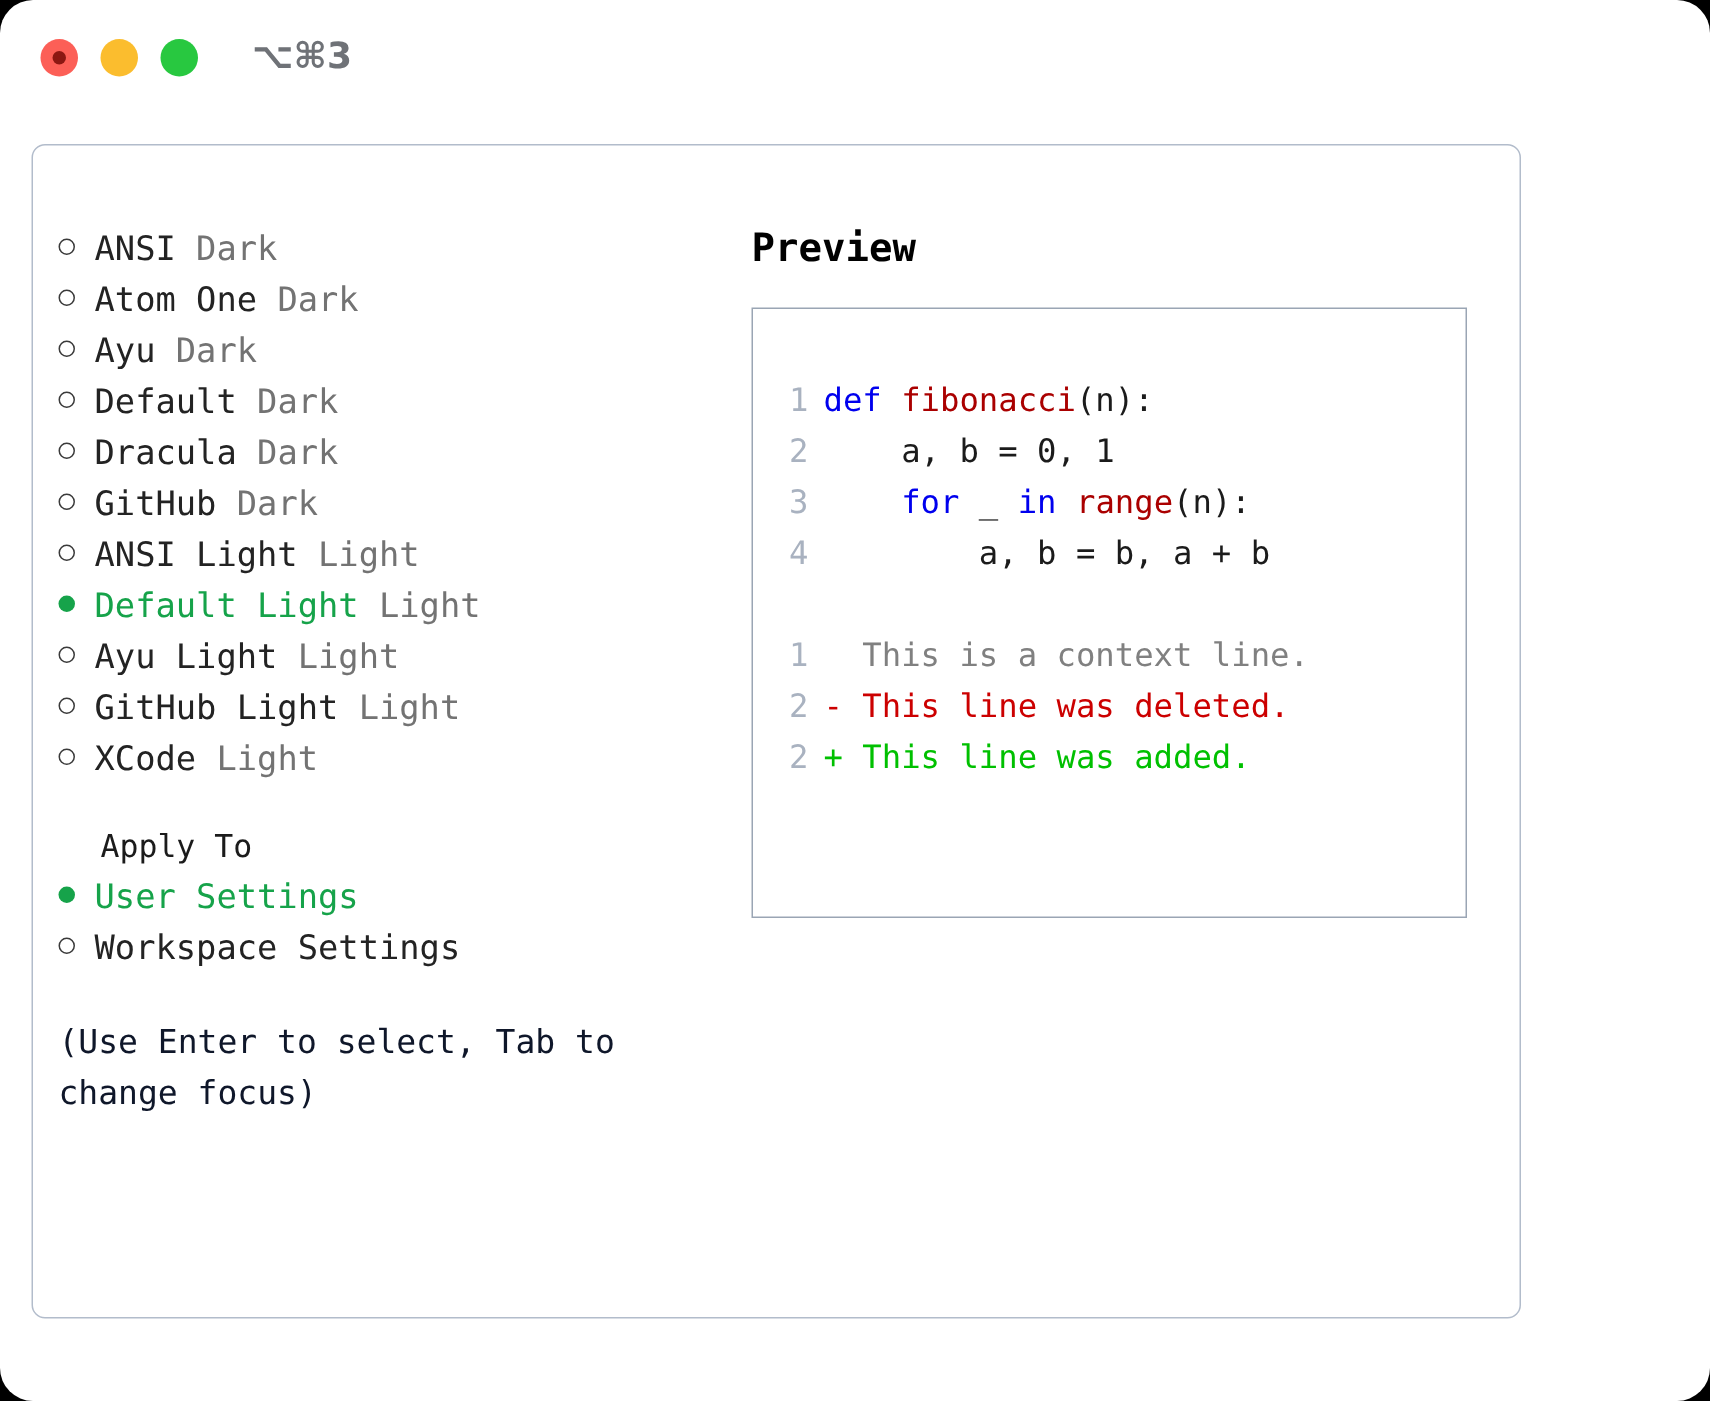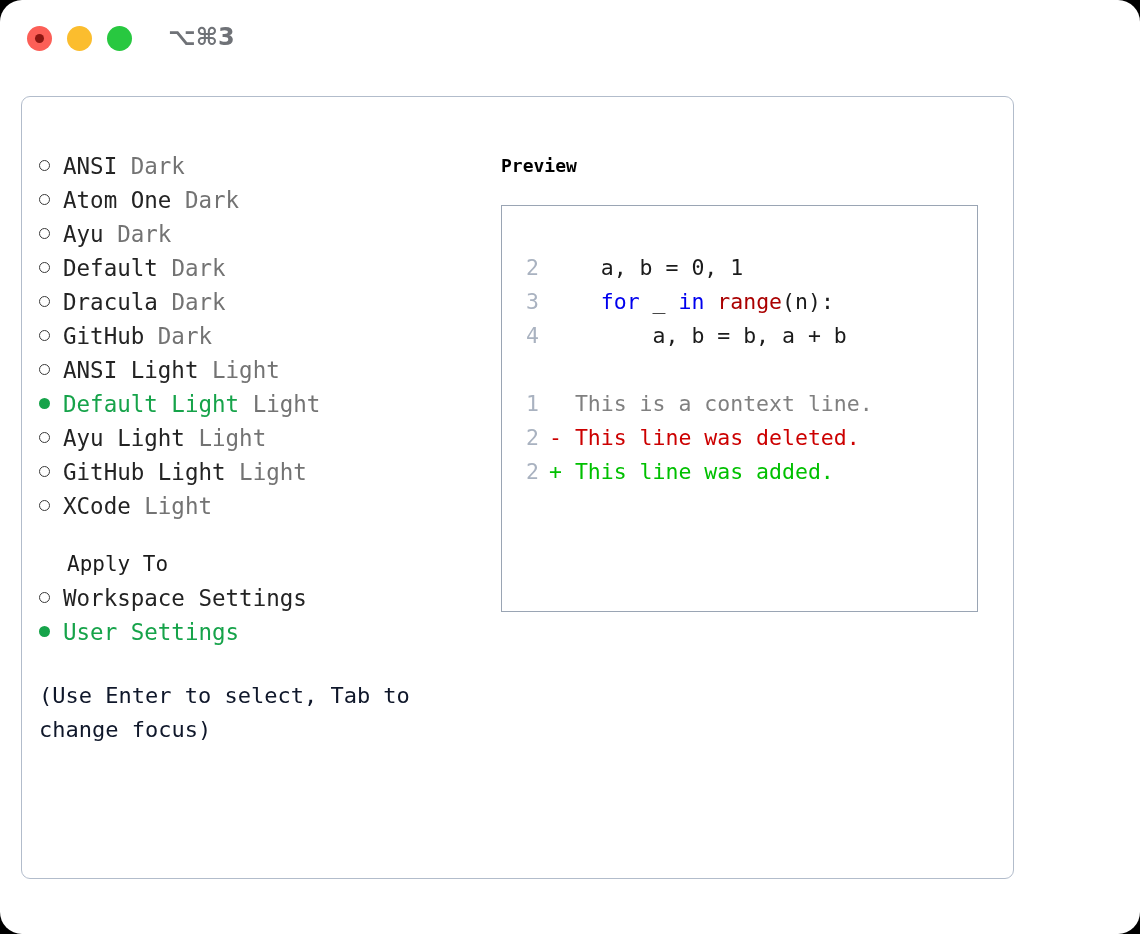--- a/index.html
+++ b/index.html
@@ -163,21 +163,21 @@
 
   
   #right-col {
     position: absolute;
     left: 479px;
     top: 52px;
     width: 500px;
   }
 
   #preview-title {
-    font-size: 18px;
+    font-size: 26px;
     font-weight: bold;
     color: #000000;
     line-height: 34px;
   }
 
   #preview-box {
     margin-top: 22px;
     width: 477px;
     height: 407px;
     border: 1.8px solid #9aa5b4;
@@ -248,34 +248,35 @@
           <div class="row"><span class="marker"><span class="bullet-hollow"></span></span><span class="name">Ayu Light</span><span> </span><span class="tag">Light</span></div>
           <div class="row"><span class="marker"><span class="bullet-hollow"></span></span><span class="name">GitHub Light</span><span> </span><span class="tag">Light</span></div>
           <div class="row"><span class="marker"><span class="bullet-hollow"></span></span><span class="name">XCode</span><span> </span><span class="tag">Light</span></div>
         </div>
 
       <div class="spacer-sm"></div>
 
       <div class="section-label">Apply To</div>
 
       <div id="apply-rows">
+          <div class="row"><span class="marker"><span class="bullet-filled"></span></span><span class="name selected">User Settings</span></div>
           <div class="row"><span class="marker"><span class="bullet-hollow"></span></span><span class="name">Workspace Settings</span></div>
-          <div class="row"><span class="marker"><span class="bullet-filled"></span></span><span class="name selected">User Settings</span></div>
         </div>
 
       <div class="spacer-md"></div>
 
       <div id="hint">(Use Enter to select, Tab to change focus)</div>
     </div>
 
     <div id="right-col">
       <div id="preview-title">Preview</div>
 
       <div id="preview-box">
         <div id="code-area">
+            <div class="code-line"><span class="lineno">1</span><span class="tok-kw">def </span><span class="tok-fn">fibonacci</span><span class="tok-plain">(n):</span></div>
             <div class="code-line"><span class="lineno">2</span><span class="tok-plain">    a, b = 0, 1</span></div>
             <div class="code-line"><span class="lineno">3</span><span class="tok-plain">    </span><span class="tok-kw">for</span><span class="tok-plain"> _ </span><span class="tok-kw">in</span><span class="tok-plain"> </span><span class="tok-fn">range</span><span class="tok-plain">(n):</span></div>
             <div class="code-line"><span class="lineno">4</span><span class="tok-plain">        a, b = b, a + b</span></div>
             <div class="gap-line"></div>
             <div class="code-line"><span class="lineno">1</span><span class="tok-ctx">  </span><span class="tok-ctx">This is a context line.</span></div>
             <div class="code-line"><span class="lineno">2</span><span class="tok-del">- </span><span class="tok-del">This line was deleted.</span></div>
             <div class="code-line"><span class="lineno">2</span><span class="tok-add">+ </span><span class="tok-add">This line was added.</span></div>
           </div>
       </div>
     </div>

